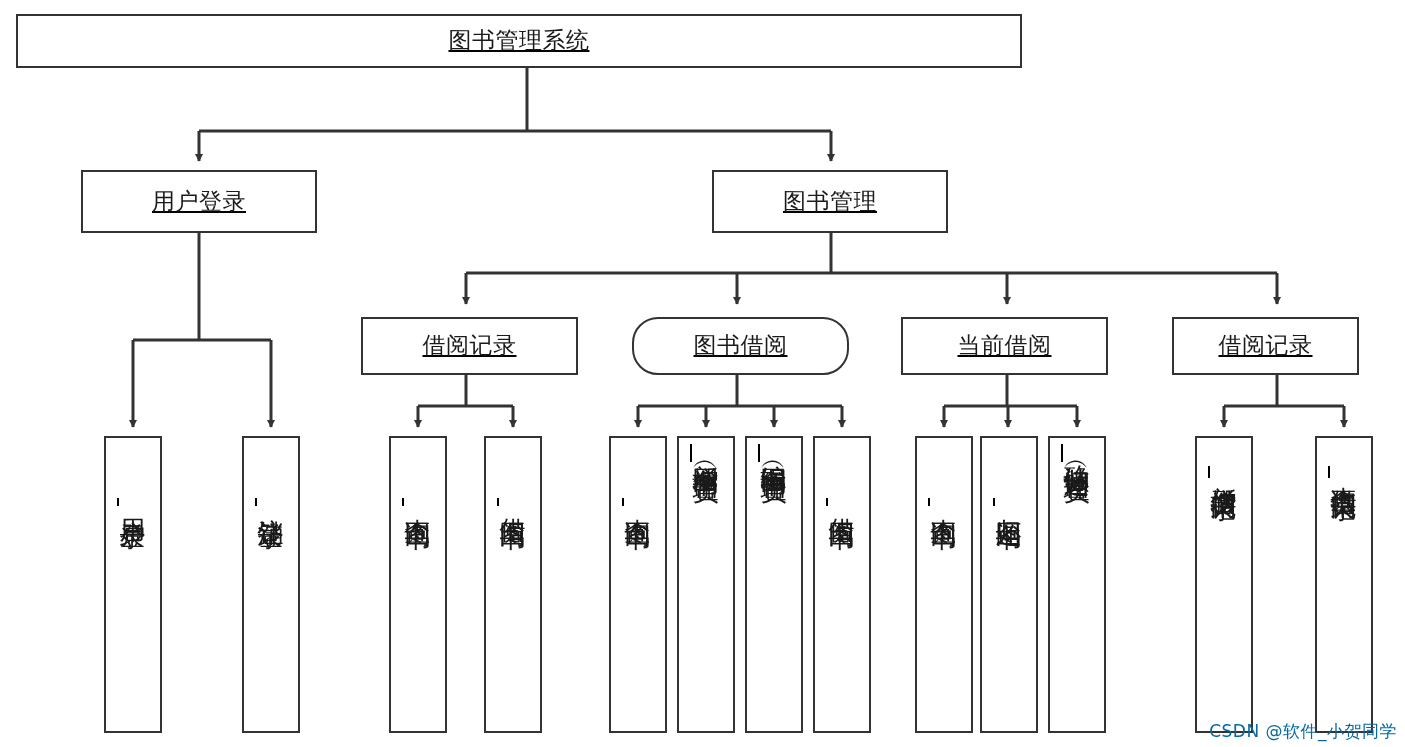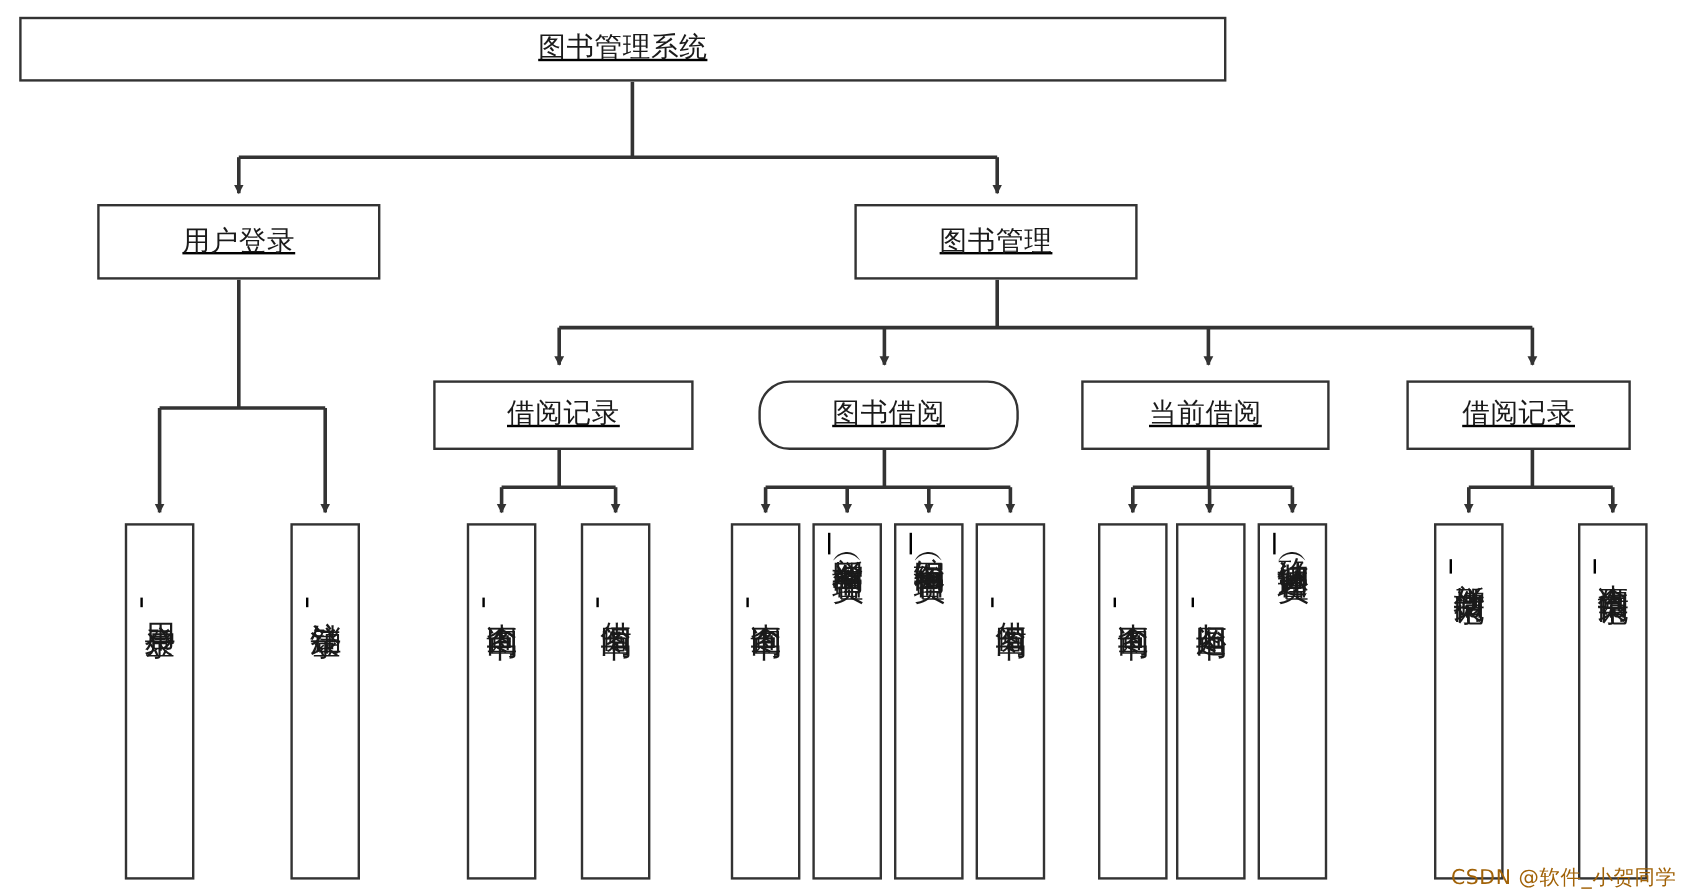--- a/index.html
+++ b/index.html
@@ -63,21 +63,21 @@
     font-size: 26px;
     letter-spacing: 2px;
     line-height: 1;
     white-space: nowrap;
   }
   #watermark {
     position: absolute;
     right: 8px;
     bottom: 4px;
     font-size: 17px;
-    color: #a16207;
+    color: #0369a1;
     z-index: 5;
     white-space: nowrap;
     letter-spacing: 0.5px;
   }
 </style>
 </head>
 <body>
 
 <div id="diagram-canvas">
 

